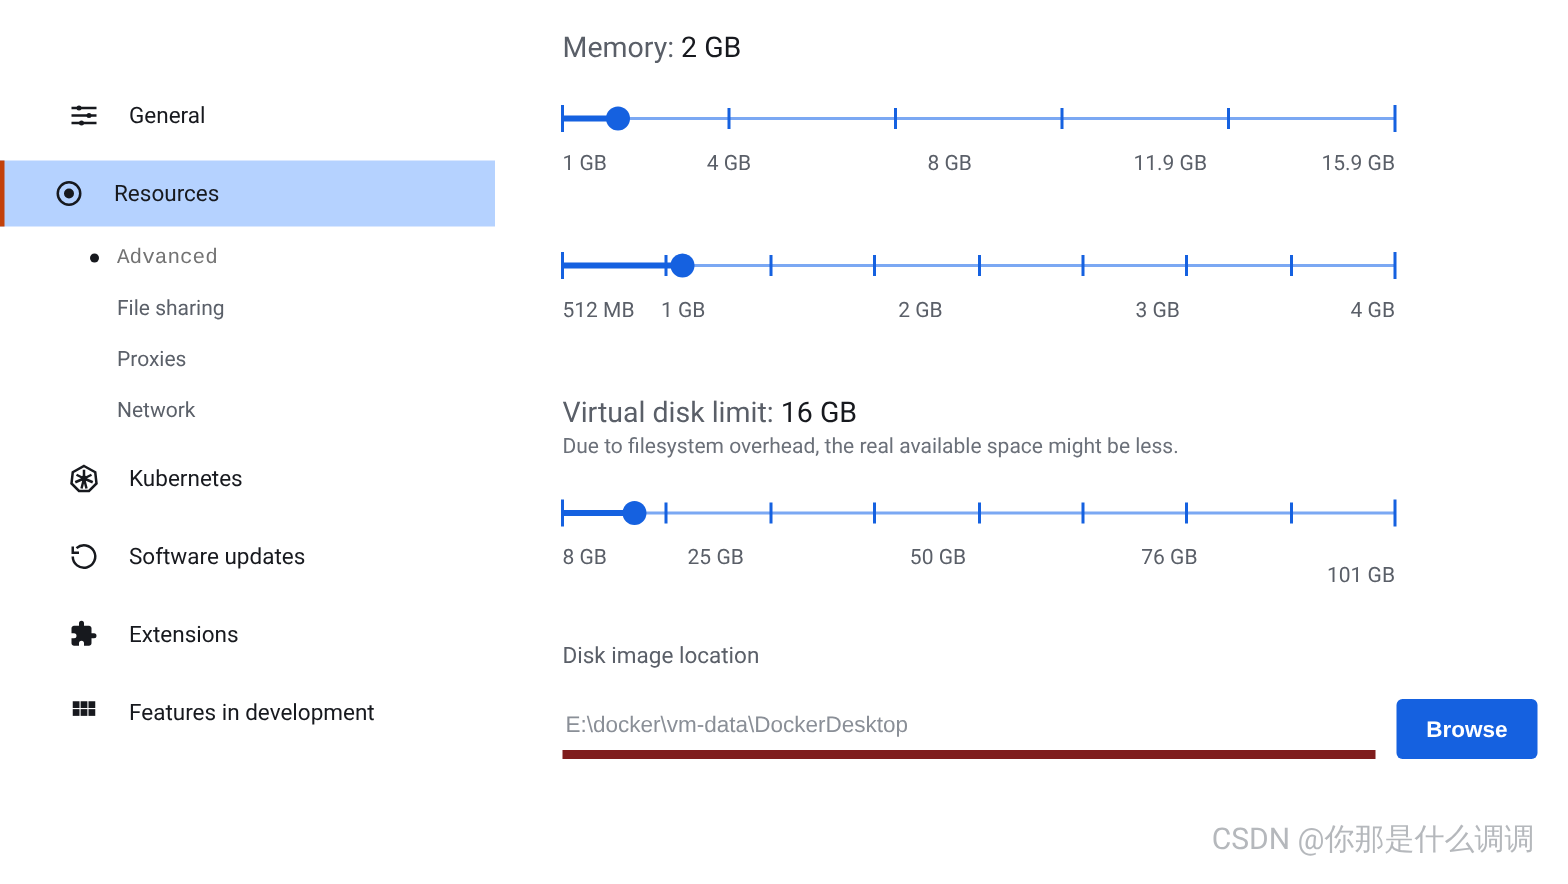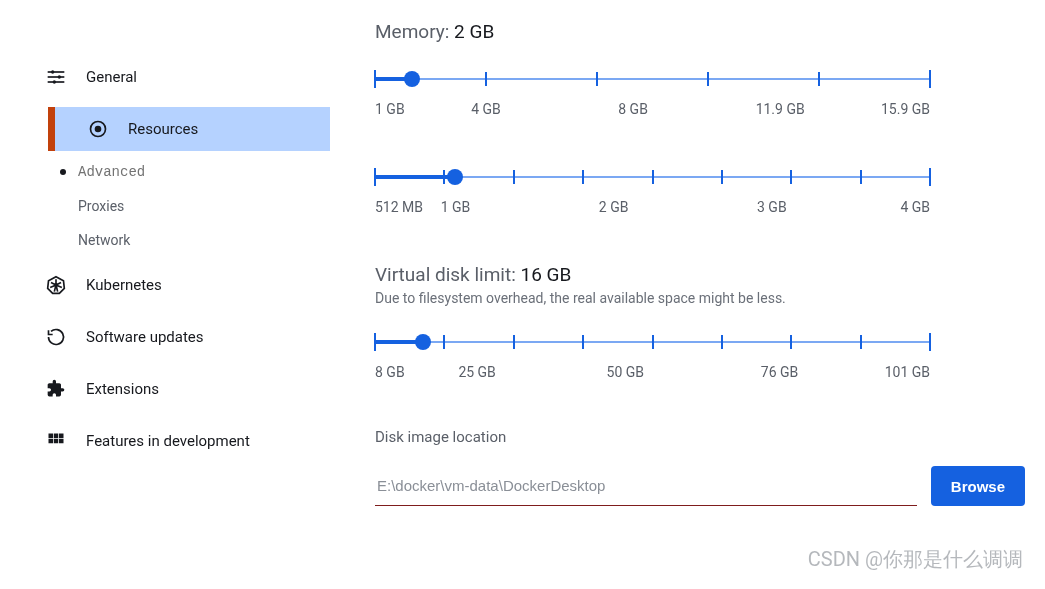--- a/index.html
+++ b/index.html
@@ -24,23 +24,22 @@
     align-items: center;
     height: 44px;
     padding-left: 44px;
     font-size: 15px;
     color: #17191e;
     cursor: pointer;
     margin-bottom: 8px;
   }
   .nav-item.active {
     background: #b5d2ff;
-    border-left: 7px solid #c2410c;
+    border-left: 3px solid #c2410c;
     padding-left: 31px;
-    margin-left: 48px;
   }
   .nav-item .icon { width: 24px; height: 24px; display:flex; align-items:center; justify-content:center; margin-right: 18px; color:#17191e; }
   .sub-list { padding-left: 78px; margin-top: -4px; margin-bottom: 6px;}
   .sub-item {
     display:flex; align-items:center;
     height: 34px;
     font-size: 14px;
     color: #5b6069;
     cursor: pointer;
   }
@@ -85,21 +84,21 @@
   .slider-labels {
     position:relative; width:555px; margin-top:10px; height:18px;
     font-size:14px; color:#5a5f68;
   }
   .slider-labels span { position:absolute; transform:translateX(-50%); white-space:nowrap; }
   .slider-labels span.first { transform:translateX(0); }
   .slider-labels span.last { transform:translateX(-100%); }
   .disk-loc-title { font-size:15px; color:#5a5f68; margin-bottom:20px; }
   .disk-row { display:flex; align-items:center; gap:14px; }
   .disk-path {
-    flex:1; height:40px; border:none; border-bottom:1px solid #7f1d1d;
+    flex:1; height:40px; border:none; border-bottom:6px solid #7f1d1d;
     font-size:15px; color:#8a8f97; background:transparent;
     padding: 0 2px;
   }
   .browse-btn {
     background:#1561e0; color:#fff; border:none;
     height:40px; padding:0 20px; font-size:15px; font-weight:600;
     border-radius:4px; cursor:pointer;
   }
   .watermark {
     position:absolute; right:22px; bottom:16px;
@@ -135,20 +134,23 @@
             <circle cx="12" cy="12" r="9"></circle>
             <circle cx="12" cy="12" r="3" fill="currentColor"></circle>
           </svg>
       </span>
       <span>Resources</span>
     </div>
 
     <div class="sub-list">
       <div class="sub-item selected">
         <span>Advanced</span>
+      </div>
+      <div class="sub-item">
+        <span>File sharing</span>
       </div>
       <div class="sub-item">
         <span>Proxies</span>
       </div>
       <div class="sub-item">
         <span>Network</span>
       </div>
     </div>
 
 
@@ -277,21 +279,21 @@
             <div class="tick" style="left: 75%;"></div>
             <div class="tick" style="left: 87.5%;"></div>
             <div class="tick end" style="left: 100%;"></div>
             <div class="thumb" style="left: 8.6%;"></div>
           </div>
         <div class="slider-labels">
             <span class="first" style="left: 0%;">8 GB</span>
             <span style="left: 18.4%;">25 GB</span>
             <span style="left: 45.1%;">50 GB</span>
             <span style="left: 72.9%;">76 GB</span>
-            <span class="last" style="left: 100%;">101 GB</span>
+            <span class="last" style="left: 100%; margin-top: 12px;">101 GB</span>
           </div>
       </div>
     </div>
 
     <div class="section" style="margin-bottom:0">
       <div class="disk-loc-title">Disk image location</div>
       <div class="disk-row">
         <input class="disk-path" type="text" readonly="" value="E:\docker\vm-data\DockerDesktop" style="">
         <button class="browse-btn">Browse</button>
       </div>

